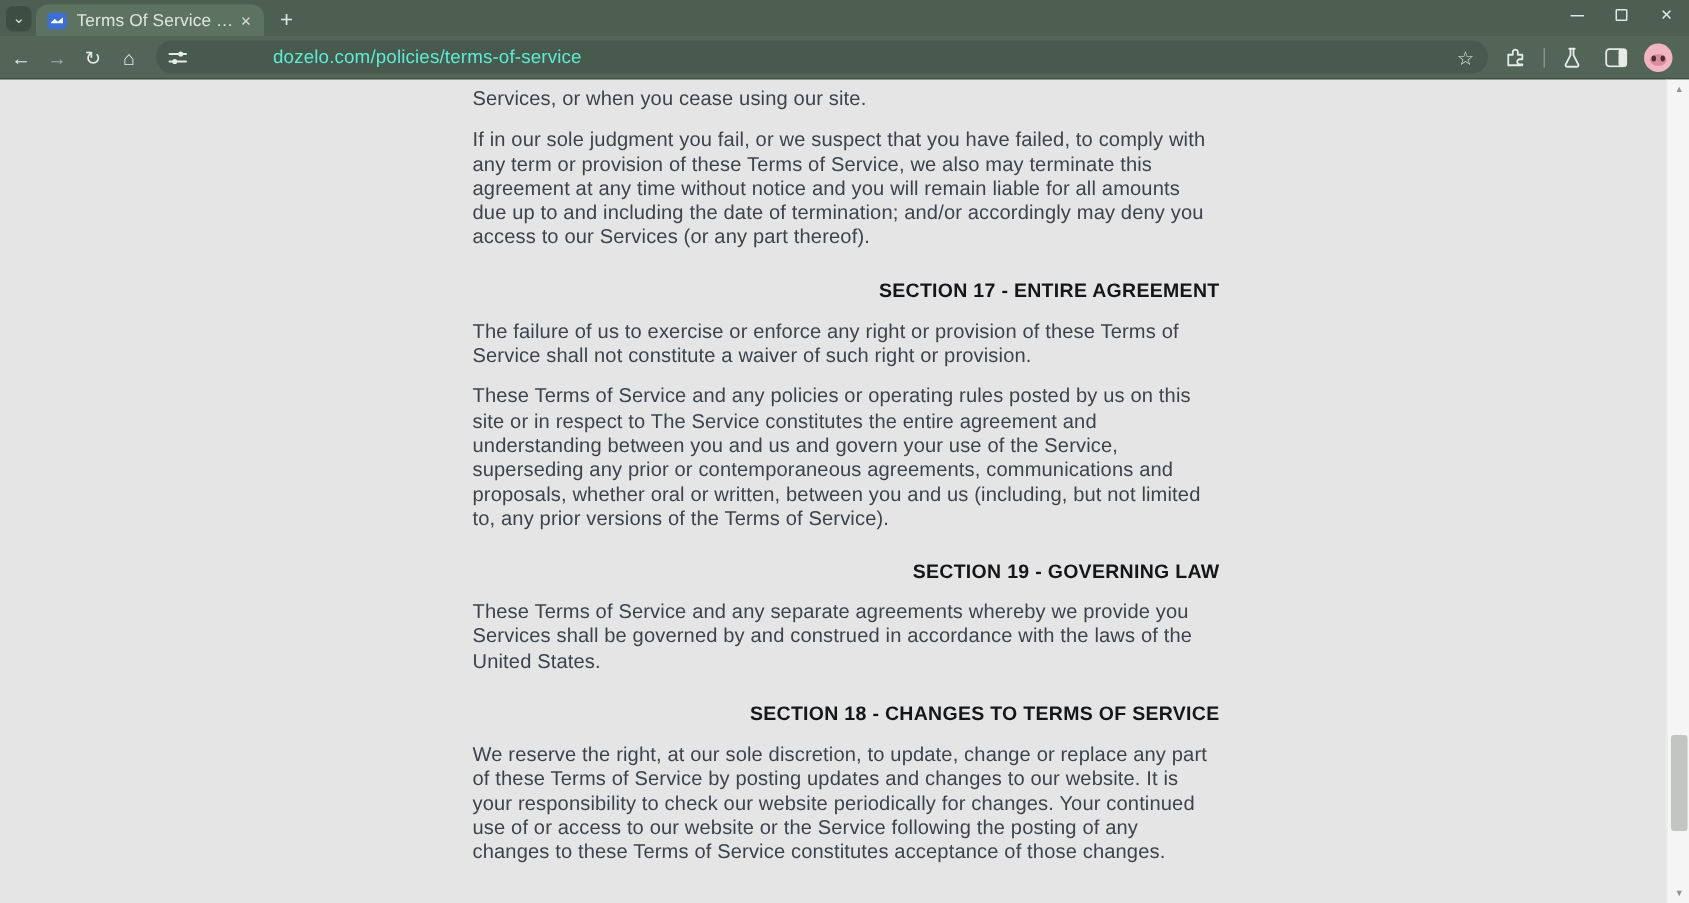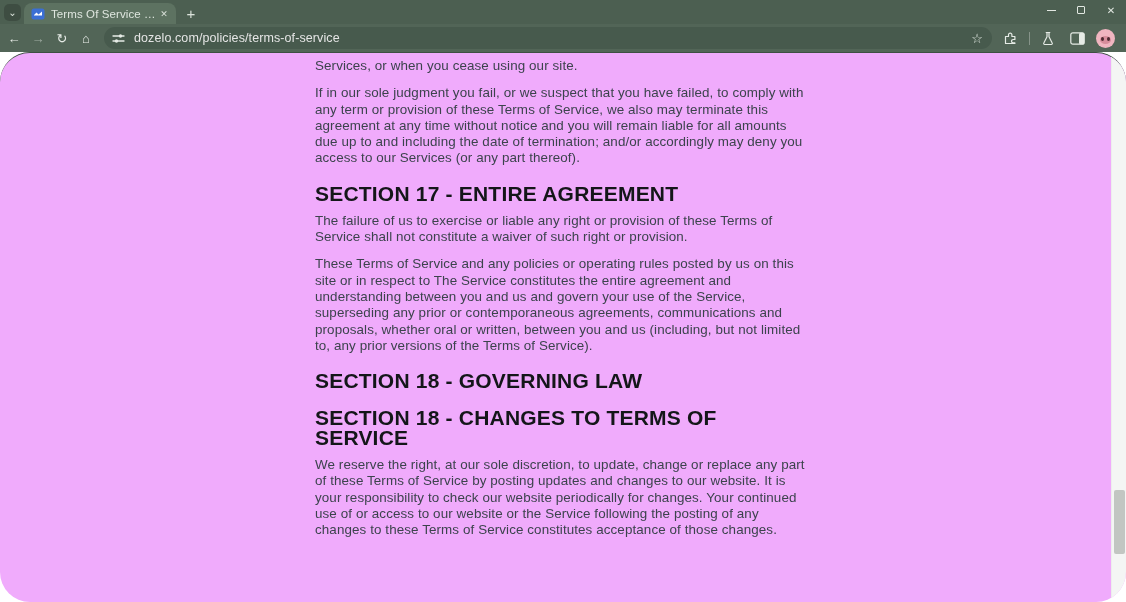--- a/index.html
+++ b/index.html
@@ -67,22 +67,22 @@
   .omnibox {
     height: 22px; border-radius: 11px; background: var(--omnibox, #475a4d);
     flex: 0 0 auto; width: 888px; margin-left: 6px; display: flex; align-items: center;
     padding: 0 6px 0 5px; cursor: text;
   }
   .tune-wrap {
     width: 18px; height: 18px; display: flex; align-items: center; justify-content: center;
     margin-right: 7px; cursor: pointer; flex: 0 0 18px;
   }
   .url-text {
-    font-size: 12.5px; color: #e5e5e5; white-space: nowrap; overflow: hidden;
-    flex: 1 1 auto; letter-spacing: 0.1px;
+    font-size: 12.5px; color: #5eead4; white-space: nowrap; overflow: hidden;
+    flex: 1 1 auto; letter-spacing: 0.1px; margin-left: 48px;
   }
   .star-btn {
     width: 18px; height: 18px; color: #dfe6df; font-size: 13px;
     display: flex; align-items: center; justify-content: center; cursor: pointer; flex: 0 0 18px;
   }
   .tool-icon {
     width: 22px; height: 22px; display: flex; align-items: center; justify-content: center;
     margin-left: 7px; cursor: pointer; color: #e6ebe6; flex: 0 0 22px;
   }
   .toolbar-divider {
@@ -92,35 +92,34 @@
     width: 19px; height: 19px; border-radius: 50%; margin-left: 8px; cursor: pointer;
     position: relative; overflow: hidden; background: #f0b5c0; flex: 0 0 19px;
   }
   .avatar .snout { position: absolute; left: 4px; top: 7px; width: 11px; height: 8px; border-radius: 50%; background: #d78d9b; }
   .avatar .eye { position: absolute; width: 3px; height: 4px; border-radius: 50%; background: #4e2a31; top: 8px; }
   .avatar .eye.l { left: 5px; } .avatar .eye.r { left: 11px; }
   .menu-btn { font-size: 12px; margin-left: 6px; width: 16px; }
 
   
   .page {
-    flex: 1 1 auto; background: #f0abfc; position: relative; overflow: hidden;
+    flex: 1 1 auto; background: #e5e5e5; position: relative; overflow: hidden;
     border-top: 1px solid #3e4f44;
-    border-radius: 30px;
   }
   .content {
     width: 498px; margin-left: 315px; padding-top: 5px;
     color: #3c434d;
   }
   .content p {
     font-size: 13.4px; line-height: 16.3px; margin: 0 0 11px 0;
     letter-spacing: 0.1px;
   }
   .content h2 {
-    font-size: 21px; line-height: 20px; font-weight: 700; color: #141619;
-    margin: 17px 0 9px 0; letter-spacing: 0.2px;
+    font-size: 13px; line-height: 20px; font-weight: 700; color: #141619;
+    margin: 17px 0 9px 0; letter-spacing: 0.2px; text-align: right;
   }
   .content h2:first-child { margin-top: 0; }
 
   
   .scrollbar {
     position: absolute; top: 0; right: 0; width: 15px; bottom: 0;
     background: #f4f5f4; border-left: 1px solid #ededed;
   }
   .scroll-arrow {
     position: absolute; left: 0; width: 15px; height: 13px; color: #8f938f;
@@ -232,23 +231,24 @@
     <div class="tool-icon menu-btn">
       
     </div>
   </div>
 
   <div class="page">
     <div class="content">
         <p>Services, or when you cease using our site.</p>
         <p>If in our sole judgment you fail, or we suspect that you have failed, to comply with any term or provision of these Terms of Service, we also may terminate this agreement at any time without notice and you will remain liable for all amounts due up to and including the date of termination; and/or accordingly may deny you access to our Services (or any part thereof).</p>
         <h2>SECTION 17 - ENTIRE AGREEMENT</h2>
-        <p>The failure of us to exercise or liable any right or provision of these Terms of Service shall not constitute a waiver of such right or provision.</p>
+        <p>The failure of us to exercise or enforce any right or provision of these Terms of Service shall not constitute a waiver of such right or provision.</p>
         <p>These Terms of Service and any policies or operating rules posted by us on this site or in respect to The Service constitutes the entire agreement and understanding between you and us and govern your use of the Service, superseding any prior or contemporaneous agreements, communications and proposals, whether oral or written, between you and us (including, but not limited to, any prior versions of the Terms of Service).</p>
-        <h2>SECTION 18 - GOVERNING LAW</h2>
+        <h2>SECTION 19 - GOVERNING LAW</h2>
+        <p>These Terms of Service and any separate agreements whereby we provide you Services shall be governed by and construed in accordance with the laws of the United States.</p>
         <h2>SECTION 18 - CHANGES TO TERMS OF SERVICE</h2>
         <p>We reserve the right, at our sole discretion, to update, change or replace any part of these Terms of Service by posting updates and changes to our website. It is your responsibility to check our website periodically for changes. Your continued use of or access to our website or the Service following the posting of any changes to these Terms of Service constitutes acceptance of those changes.</p>
       </div>
 
     <div class="scrollbar">
       <div class="scroll-arrow up">▲</div>
       <div class="scroll-thumb"></div>
       <div class="scroll-arrow down">▼</div>
     </div>
   </div>

